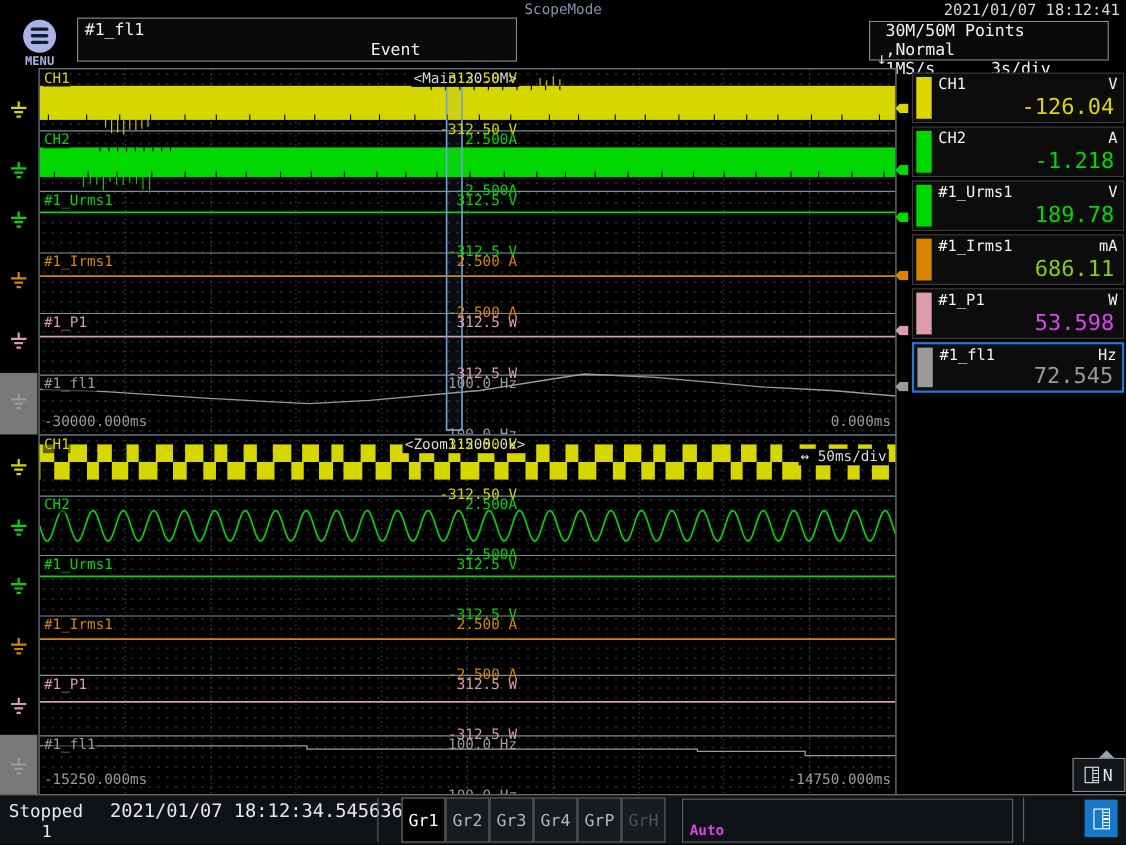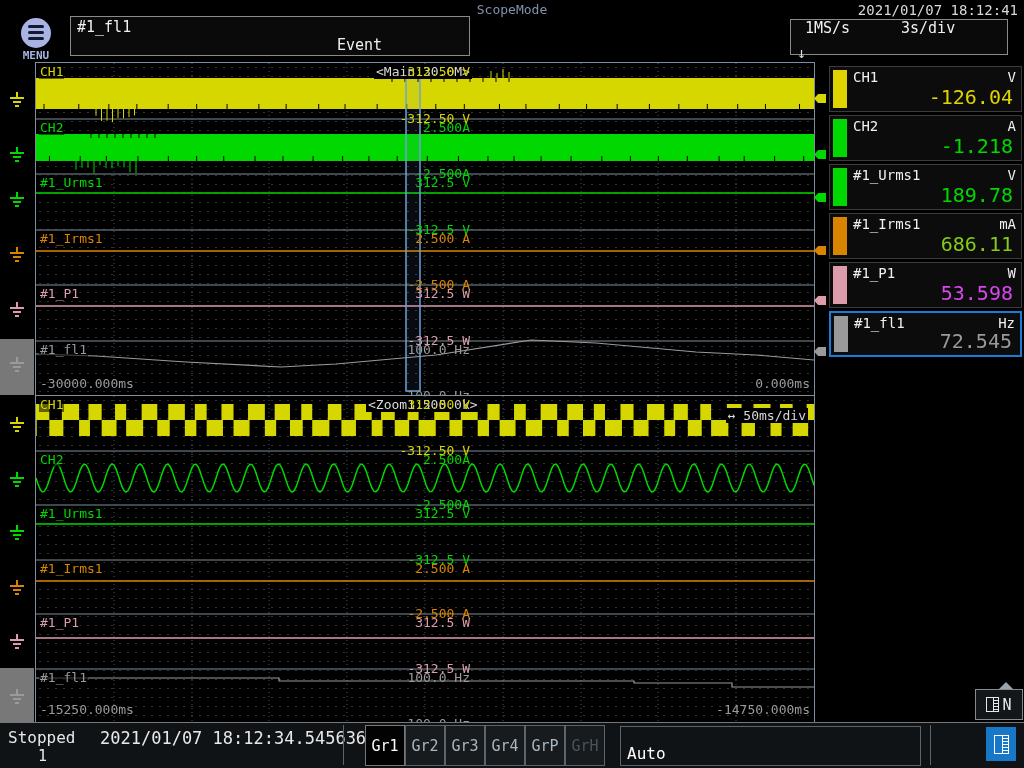--- a/index.html
+++ b/index.html
@@ -70,21 +70,21 @@
   #status-label { position:absolute; left:8px; top:5px; font-size:16px; }
   #acq-count { position:absolute; left:38px; top:24px; font-size:15px; }
   #footer-timestamp { position:absolute; left:100px; top:5px; font-size:17px; }
   .fsep { position:absolute; top:2px; bottom:3px; width:1px; background:#5a646c; }
   #tab-bar { position:absolute; left:365px; top:2px; height:41px; display:flex; }
   .tab { width:40px; height:41px; border:1px solid #5a646c; margin-right:0; background:#171b1e;
          color:#a8b8c4; font-size:15px; display:flex; align-items:center; justify-content:center; cursor:pointer; }
   .tab.selected { background:#020202; color:#ffffff; border-color:#777; }
   .tab.disabled { color:#49545b; }
   #trig-mode-box { position:absolute; left:620px; top:3px; width:301px; height:40px; border:1px solid #5a646c; }
-  #trig-mode-label { position:absolute; left:6px; bottom:2px; font-size:16px; color:#ffffff; }
+  #trig-mode-label { position:absolute; left:6px; bottom:2px; font-size:13px; color:#d946ef;font-weight:bold; }
   #layout-btn { position:absolute; left:986px; top:4px; width:30px; height:34px; background:#1878c8;
          display:flex; align-items:center; justify-content:center; cursor:pointer; }
   #layout-btn .mini-table { width:15px; height:19px; border-color:#fff; }
   #layout-btn .mini-table i { border-left-color:#fff; width:6px;
          background:repeating-linear-gradient(#1878c8 0 2px,#fff 2px 3px); }
 </style>
 </head>
 <body>
 
 <div class="abs" id="app-title">ScopeMode</div>
@@ -100,20 +100,21 @@
 </div>
 
 <div class="abs hdr-box" id="channel-box">
   <div>#1_fl1</div>
   <div class="l2">
     <span id="event-label">Event</span>
   </div>
 </div>
 
 <div class="abs hdr-box" id="acq-box">
+  <div>30M/50M Points  ,Normal</div>
   <div id="acq-l2">
     <span class="rate">1MS/s</span><span>3s/div</span>
   </div>
 </div>
 <div class="abs" id="trig-pos-arrow">↓</div>
 
 <div class="abs plot" id="main-plot">
   <svg id="main-svg" width="778" height="332">
       <line x1="0" y1="56" x2="778" y2="56" stroke="#7e8e9c" stroke-width="1"></line>
       <line x1="0" y1="111" x2="778" y2="111" stroke="#7e8e9c" stroke-width="1"></line>

